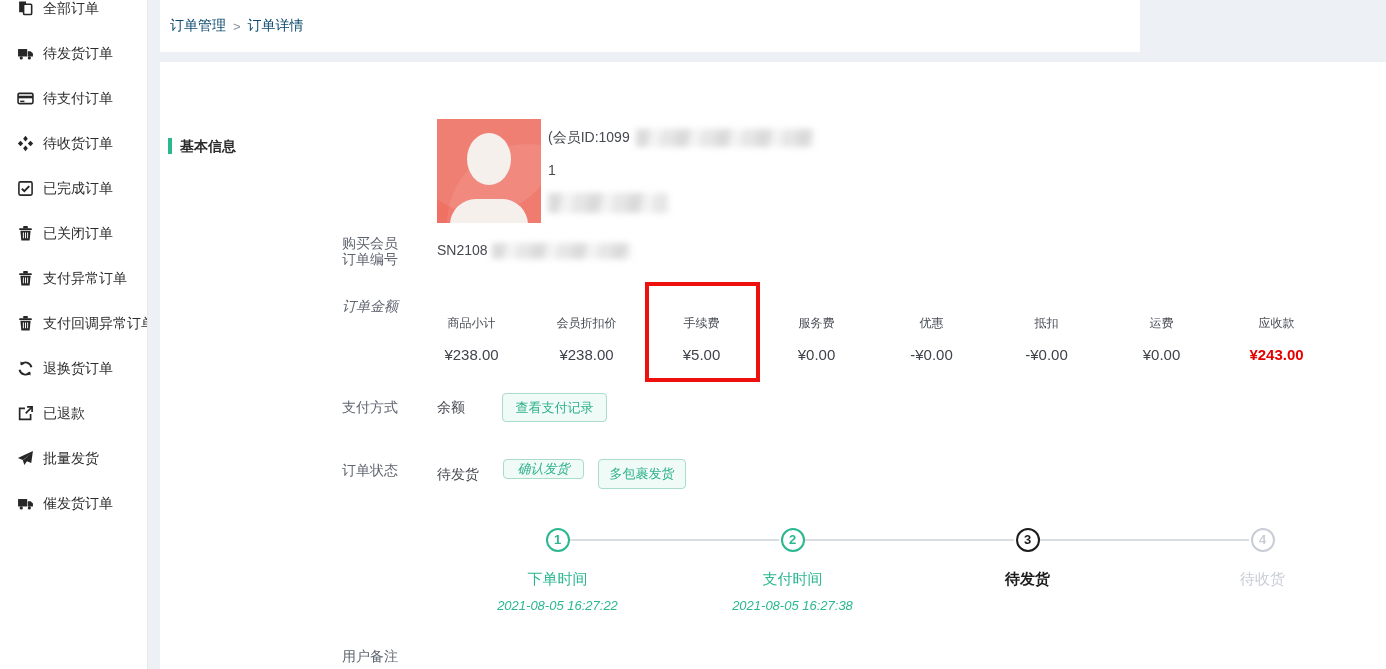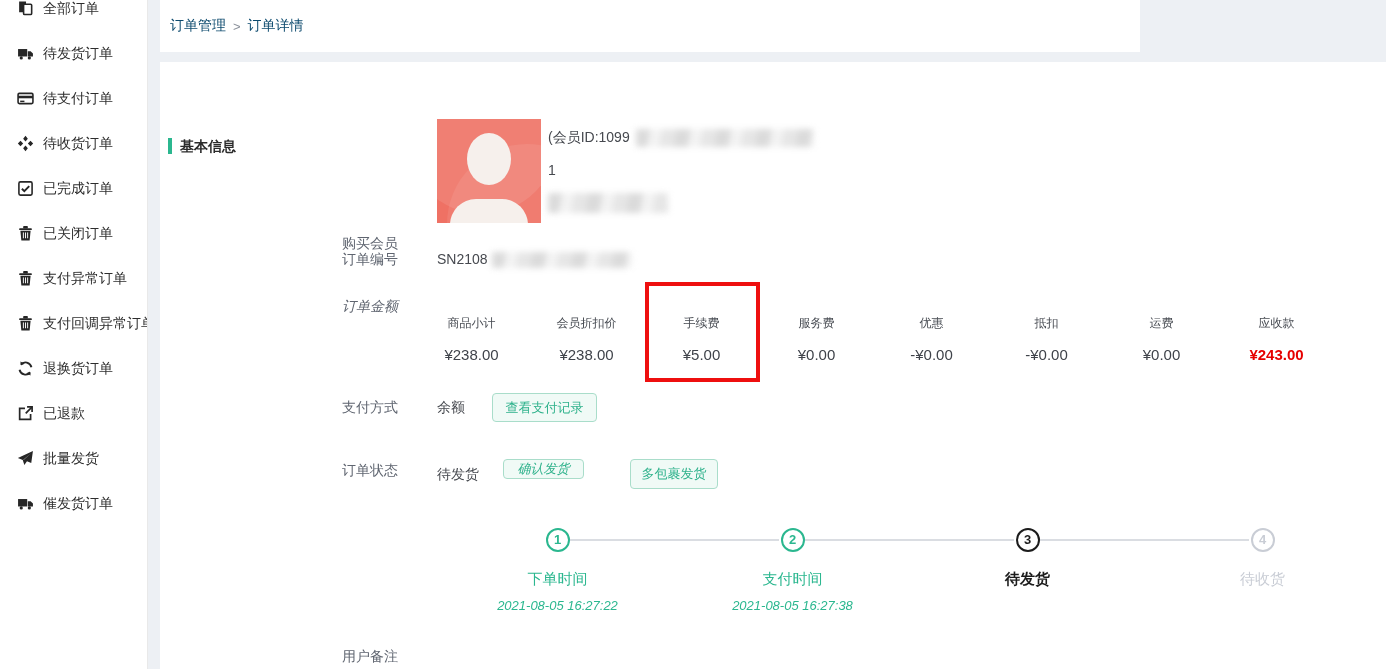--- a/index.html
+++ b/index.html
@@ -259,21 +259,21 @@
   <div class="member-line" style="top:67px;">
     <span>(会员ID:1099</span>
     <span class="redact" style="width:178px; height:18px; margin-left:2px;"></span>
   </div>
   <div class="member-line" style="top:100px;">1</div>
   <div class="member-line" style="top:131px;">
     <span class="redact" style="width:120px; height:20px;"></span>
   </div>
 
   <div class="row-label" style="top:189px;">订单编号</div>
-  <div class="value-text" style="top:189px;">
+  <div class="value-text" style="top:180px;">
     <span>SN2108</span>
     <span class="redact" style="width:140px; height:16px; margin-left:1px;"></span>
   </div>
 
   <div class="row-label" style="top:236px;font-style:italic;">订单金额</div>
   <div class="amounts">
       <div class="amt-col">
         <div class="amt-name">商品小计</div>
         <div class="amt-val">¥238.00</div>
       </div>
@@ -302,26 +302,26 @@
         <div class="amt-val">¥0.00</div>
       </div>
       <div class="amt-col">
         <div class="amt-name">应收款</div>
         <div class="amt-val red">¥243.00</div>
       </div>
     </div>
 
   <div class="row-label" style="top:337px;">支付方式</div>
   <div class="value-text" style="top:337px;">余额</div>
-  <div class="mint-btn" style="left:332px; top:331px; width:105px; height:29px;">查看支付记录</div>
+  <div class="mint-btn" style="left:342px; top:331px; width:105px; height:29px;">查看支付记录</div>
 
   <div class="row-label" style="top:400px;">订单状态</div>
   <div class="value-text" style="top:404px;">待发货</div>
   <div class="mint-btn" style="left:343px; top:397px; width:81px; height:20px;font-style:italic;">确认发货</div>
-  <div class="mint-btn" style="left:438px; top:397px; width:88px; height:30px;margin-left:32px;">多包裹发货</div>
+  <div class="mint-btn" style="left:438px; top:397px; width:88px; height:30px;">多包裹发货</div>
 
   <div class="steps-wrap">
       <div class="step-seg" style="left: 130px; width: 209px;"></div>
       <div class="step-seg" style="left: 365px; width: 209px;"></div>
       <div class="step-seg" style="left: 600px; width: 209px;"></div>
       <div class="step-cell done" style="left: 0px;">
         <div class="step-circle">1</div>
         <div class="step-label">下单时间</div>
         <div class="step-time">2021-08-05 16:27:22</div>
       </div>

